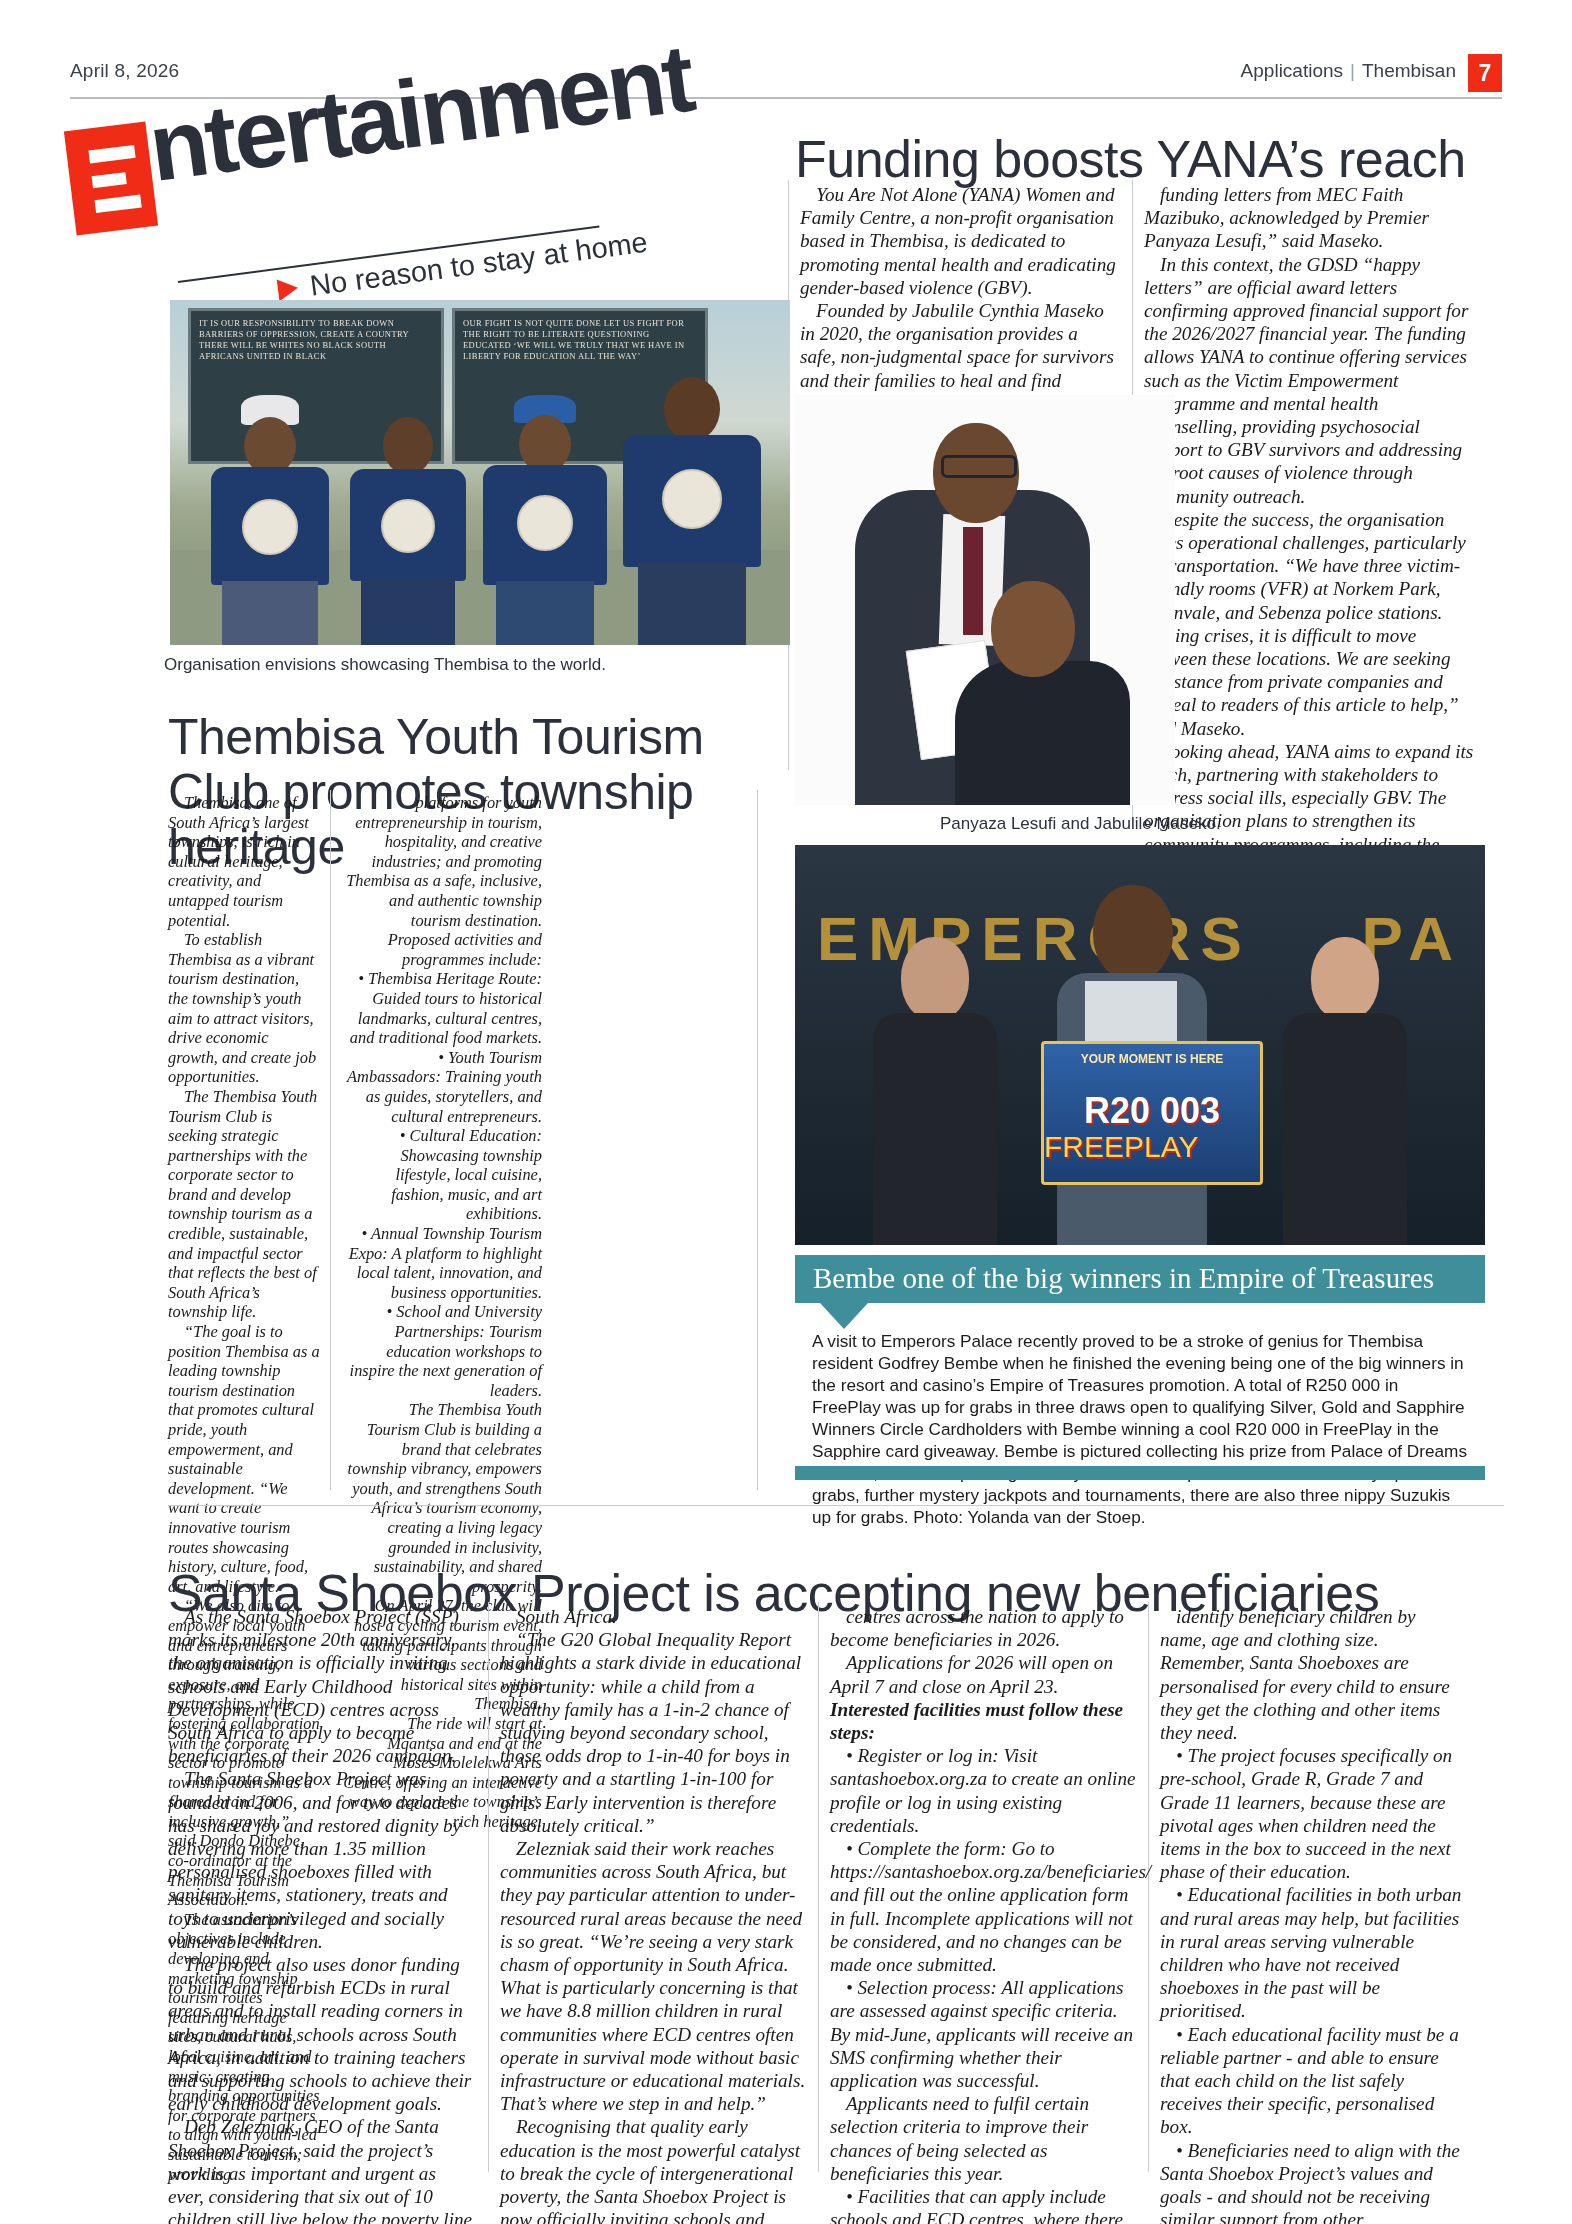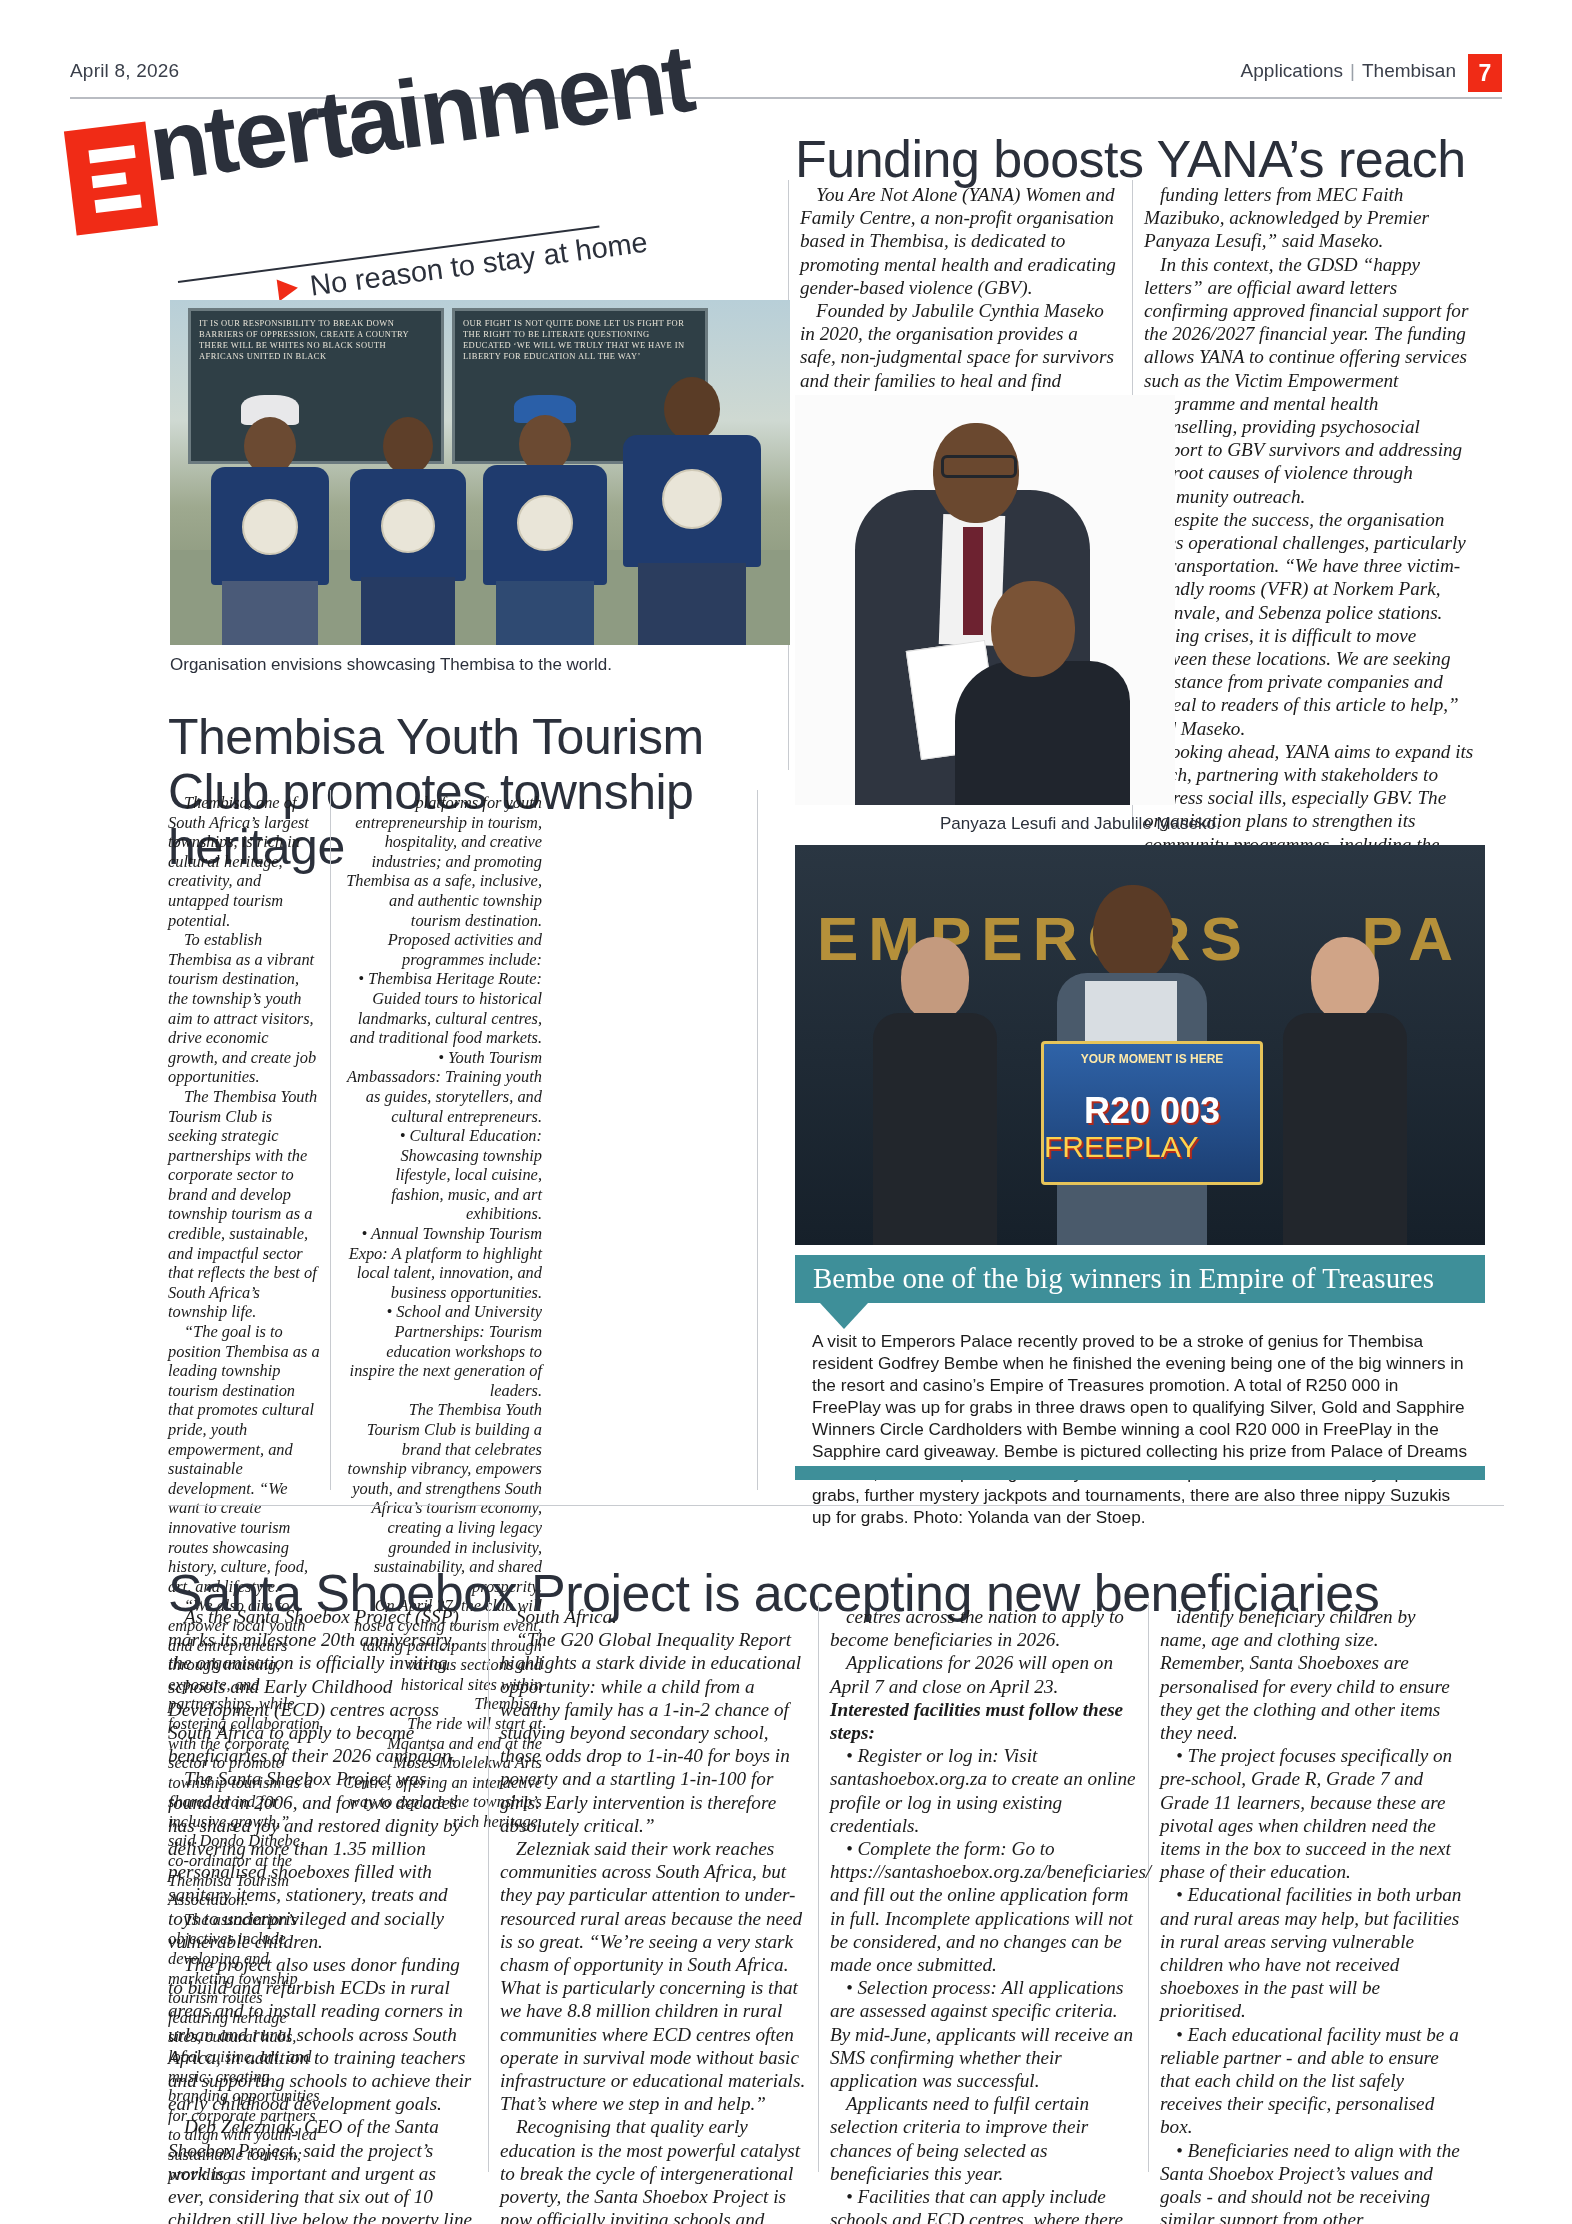--- a/index.html
+++ b/index.html
@@ -213,21 +213,21 @@
       <div class="logo" style="top:100px;width:52px;height:52px;"></div>
       <div class="legs" style="top:186px;width:98px;height:66px;background:#2f4a72;"></div>
     </div>
     <div class="person" style="left:442px;width:160px;height:268px;">
       <div class="head" style="top:0;width:56px;height:64px;background:#5a3c26;"></div>
       <div class="torso" style="top:58px;width:138px;height:132px;"></div>
       <div class="logo" style="top:92px;width:56px;height:56px;"></div>
       <div class="legs" style="top:186px;width:108px;height:84px;background:#2b3d5e;"></div>
     </div>
   </div>
-  <div class="cap" id="cap1" style="left:170px;top:654px;width:620px;">Organisation envisions showcasing Thembisa to the world.</div>
+  <div class="cap" id="cap1" style="left:164px;top:654px;width:620px;">Organisation envisions showcasing Thembisa to the world.</div>
 
   <div class="photo" id="photo2">
     <div class="bg"></div>
     <div class="suit"></div>
     <div class="shirt"></div>
     <div class="tie"></div>
     <div class="head1"></div>
     <div class="glass"></div>
     <div class="paper"></div>
     <div class="body2"></div>

